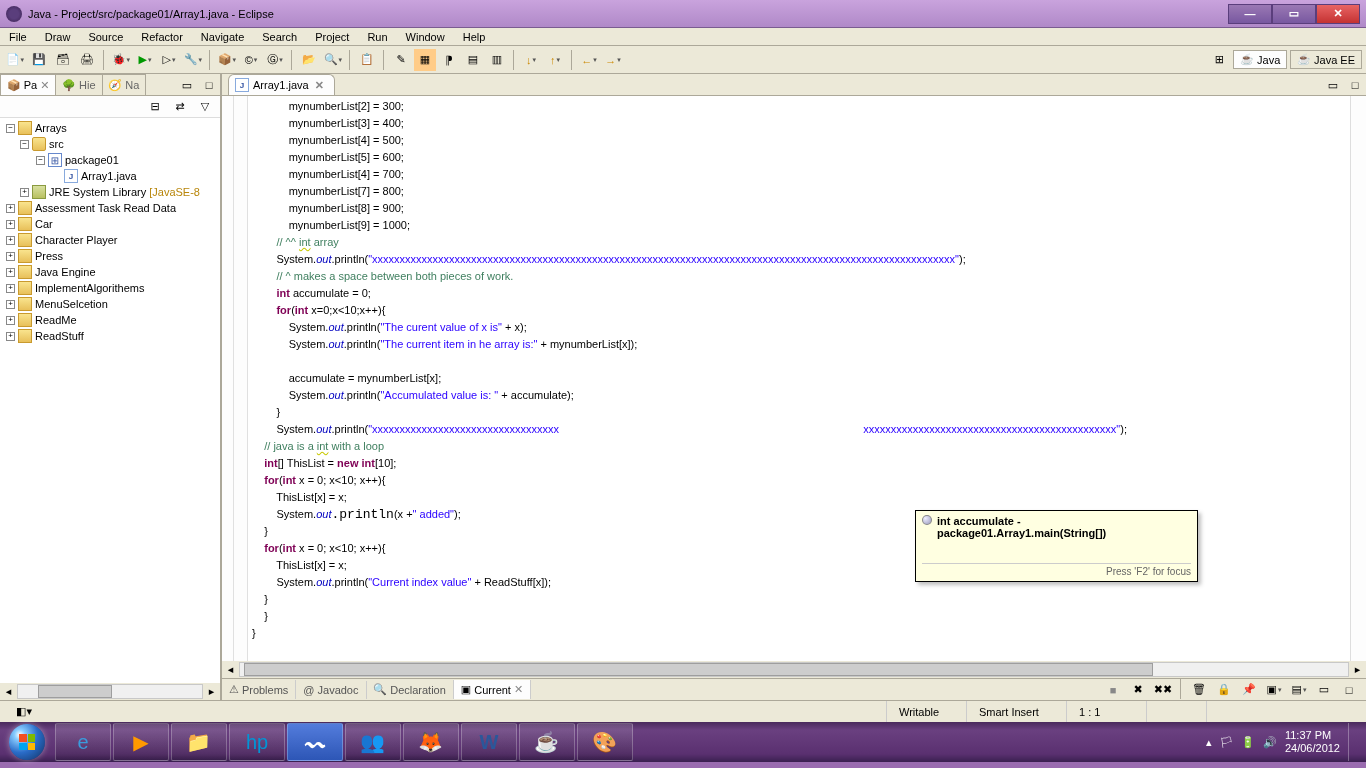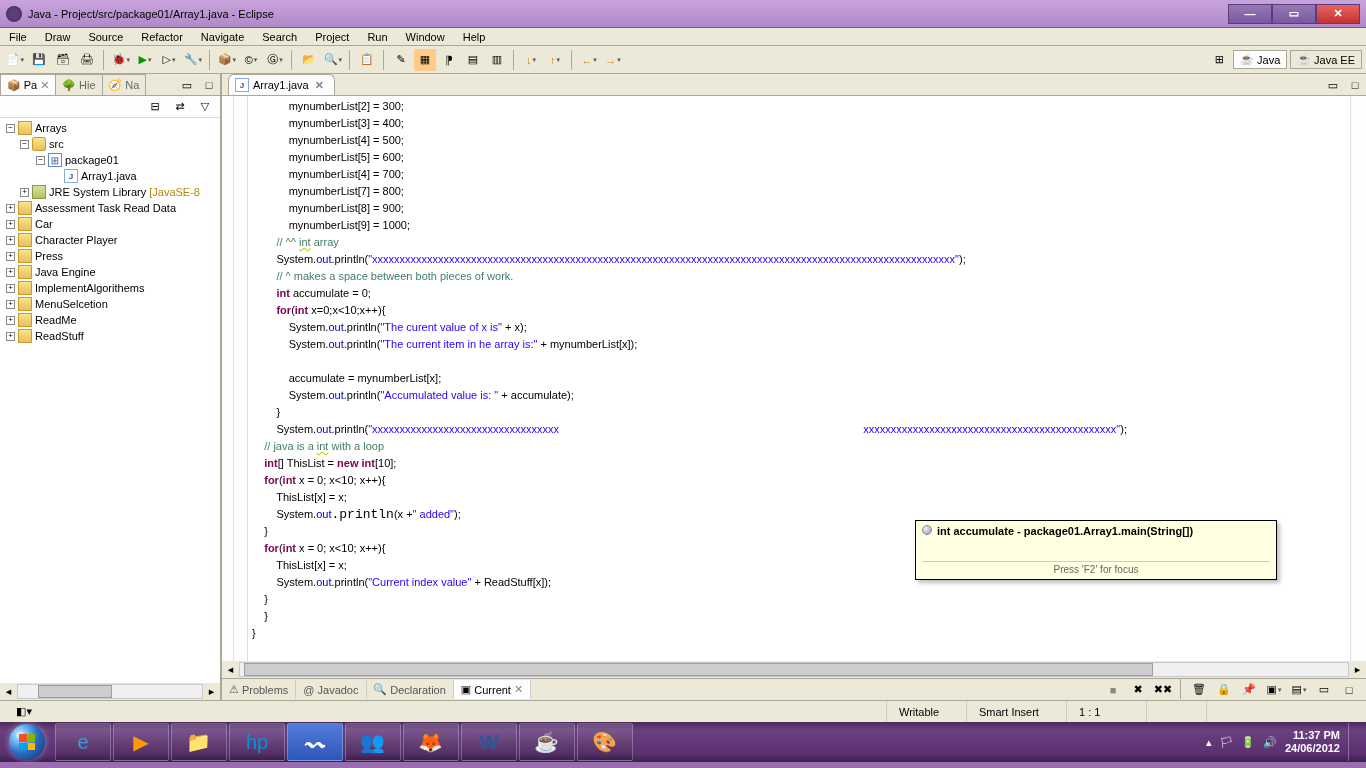--- a/index.html
+++ b/index.html
@@ -43,42 +43,42 @@
 .editor-tabs { height:22px; display:flex; background:#ece9d8; border-bottom:1px solid #aca899; padding-left:6px; }
 .etab { padding:3px 8px 3px 6px; background:#fdfdfd; border:1px solid #aca899; border-bottom:none; border-top-left-radius:6px; border-top-right-radius:6px; display:flex; align-items:center; gap:4px; }
 .etab .x { color:#888; font-weight:bold; padding:0 2px; }
 .code-wrap { flex:1; background:#fff; overflow:hidden; position:relative; display:flex; }
 .ruler { width:12px; background:#fdfdfd; border-right:1px solid #e0e0e0; }
 .fold { width:14px; background:#fdfdfd; border-right:1px solid #e0e0e0; }
 pre.code { flex:1; font-family:"Courier New",monospace; font-size:13px; line-height:17px; padding:2px 4px; white-space:pre; overflow:auto; color:#000; }
 .kw { color:#7f0055; font-weight:bold; }
 .cm { color:#3f7f5f; }
 .str { color:#2a00ff; }
-.fld { color:#0000c0; }
+.fld { color:#0000c0; font-style:italic; }
 .warn { text-decoration:underline wavy #c8c800; }
 .overview { width:16px; background:#fdfdfd; border-left:1px solid #dedede; }
-.tooltip { position:absolute; left:693px; top:424px; width:362px; background:#ffffe1; border:1px solid #000; box-shadow:3px 3px 4px rgba(0,0,0,0.25); padding:4px 6px; z-index:10; }
+.tooltip { position:absolute; left:693px; top:414px; width:283px; background:#ffffe1; border:1px solid #000; box-shadow:3px 3px 4px rgba(0,0,0,0.25); padding:4px 6px; z-index:10; }
 .tooltip .tline1 { display:flex; gap:5px; padding-bottom:24px; }
 .tooltip .bullet { width:10px; height:10px; border:1px solid #888; border-radius:50%; background:radial-gradient(circle at 30% 30%,#eef,#99b); }
-.tooltip .footer { text-align:center; color:#666; border-top:1px solid #ccc; padding-top:2px; font-size:10px; }
+.tooltip .footer { text-align:right; color:#666; border-top:1px solid #ccc; padding-top:2px; font-size:10px; }
 .bottom-views { height:22px; background:#ece9d8; display:flex; align-items:center; border-top:1px solid #aca899; }
 .bvtab { padding:3px 7px; display:flex; align-items:center; gap:3px; border-right:1px solid #ccc; color:#555; }
 .bvtab.active { background:#fdfdfd; color:#000; }
 .bvtools { margin-left:auto; display:flex; gap:3px; padding-right:6px; }
 .statusbar { height:22px; background:#ece9d8; display:flex; align-items:center; border-top:1px solid #aca899; font-size:11px; }
 .status-cell { padding:0 12px; border-left:1px solid #ccc; height:100%; display:flex; align-items:center; }
 .status-cell:first-child { border:none; flex:1; }
 .taskbar { height:40px; background:linear-gradient(180deg,#4a2a5c 0%,#6a4080 20%,#5a3070 80%,#3a2050 100%); display:flex; align-items:center; padding:0 0; }
 .start-btn { width:54px; height:40px; display:flex; align-items:center; justify-content:center; }
 .orb { width:36px; height:36px; border-radius:50%; background:radial-gradient(circle at 30% 30%,#fff 0%,#88ccff 15%,#2a6cc8 50%,#103060 100%); box-shadow:0 0 6px rgba(255,255,255,0.4); display:flex; align-items:center; justify-content:center; }
 .flag { width:16px; height:16px; display:grid; grid-template-columns:1fr 1fr; grid-template-rows:1fr 1fr; gap:1px; }
 .flag span:nth-child(1){background:#f25022;} .flag span:nth-child(2){background:#7fba00;} .flag span:nth-child(3){background:#00a4ef;} .flag span:nth-child(4){background:#ffb900;}
 .tb-item { width:56px; height:38px; margin:0 1px; background:linear-gradient(180deg,rgba(255,255,255,0.15),rgba(0,0,0,0.15)); border:1px solid rgba(255,255,255,0.25); border-radius:2px; display:flex; align-items:center; justify-content:center; font-size:20px; }
 .tray { margin-left:auto; display:flex; align-items:center; gap:8px; padding:0 10px; color:#fff; font-size:11px; }
-.tray .clock { text-align:right; line-height:1.2;font-weight:bold; }
+.tray .clock { text-align:left; line-height:1.2; }
 </style>
 </head>
 <body>
 
 <div class="titlebar">
   <div class="icon"></div>
   <span>Java - Project/src/package01/Array1.java - Eclipse</span>
   <div class="winbtns">
     <div class="winbtn">—</div>
     <div class="winbtn">▭</div>

